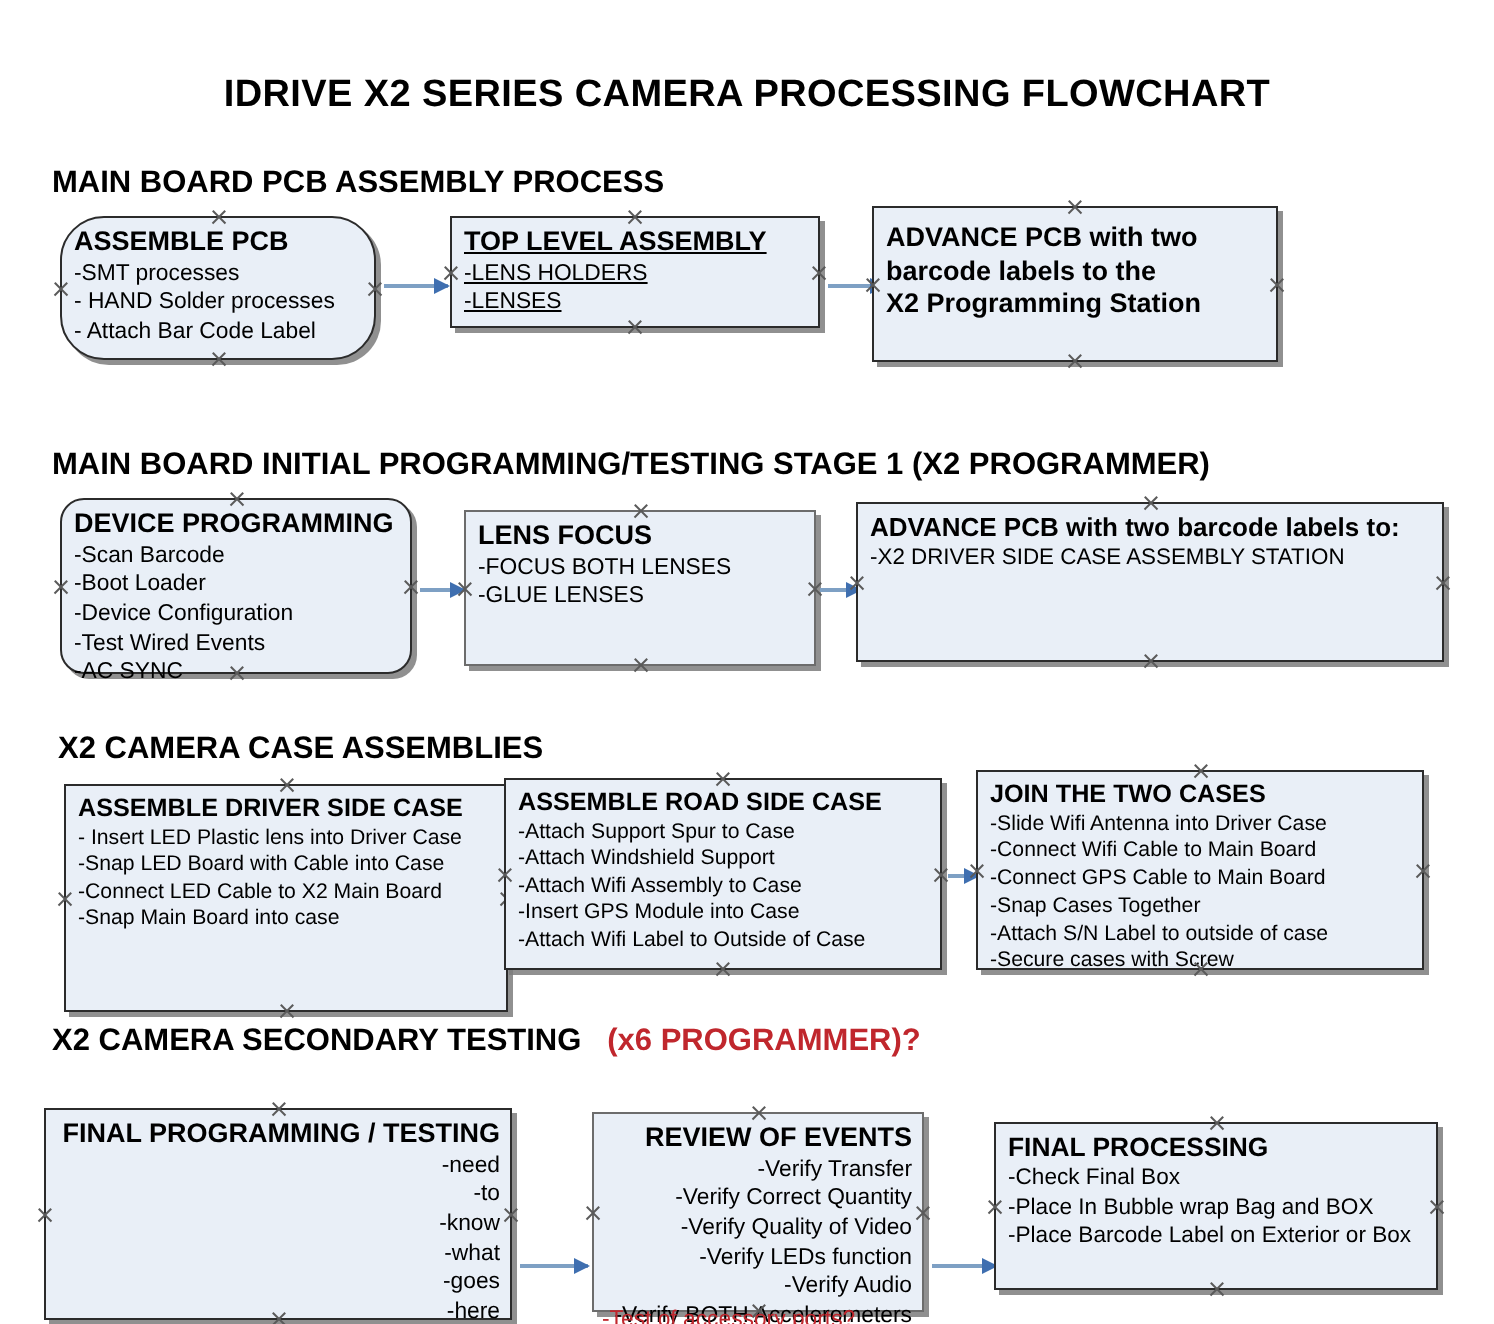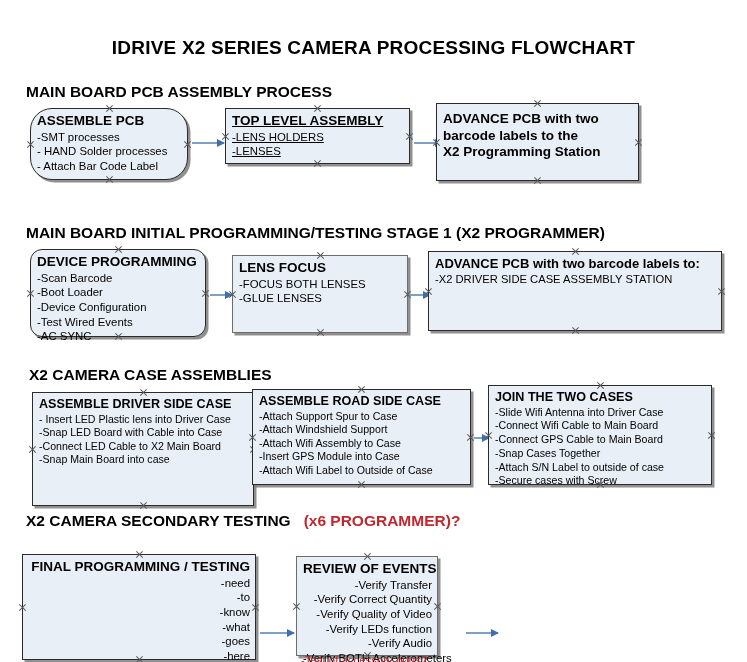--- a/index.html
+++ b/index.html
@@ -208,32 +208,42 @@
     <div class="bl">-goes</div>
     <div class="bl">-here</div>
     <span class="hdl h-t"></span>
     <span class="hdl h-b"></span>
     <span class="hdl h-l"></span>
     <span class="hdl h-r"></span>
   </div>
 
   <div class="arrow" style="left:260px;top:609px;width:34px;"></div>
 
-  <div class="box red gray-border" style="left:296px;top:533px;width:142px;height:100px;">
+  <div class="box red gray-border" style="left:296px;top:533px;width:166px;height:100px;">
     <div class="bt">REVIEW OF EVENTS</div>
     <div class="bl">-Verify Transfer</div>
     <div class="bl">-Verify Correct Quantity</div>
     <div class="bl">-Verify Quality of Video</div>
     <div class="bl">-Verify LEDs function</div>
     <div class="bl">-Verify Audio</div>
     <div class="bl">-Verify BOTH Accelerometers</div>
     <span class="hdl h-t"></span>
     <span class="hdl h-b"></span>
     <span class="hdl h-l"></span>
     <span class="hdl h-r"></span>
   </div>
 
   <div class="overflow-line" style="left:301px;top:631px;">-Test of accessory ports?</div>
 
   <div class="arrow" style="left:466px;top:609px;width:32px;"></div>
 
+  <div class="box small" style="left:497px;top:538px;width:222px;height:84px;">
+    <div class="bt" style="font-size:13.2px;">FINAL PROCESSING</div>
+    <div class="bl" style="font-size:11.3px;"> -Check Final Box</div>
+    <div class="bl" style="font-size:11.3px;">-Place In Bubble wrap Bag and BOX</div>
+    <div class="bl" style="font-size:11.3px;">-Place Barcode Label on Exterior or Box</div>
+    <span class="hdl h-t"></span>
+    <span class="hdl h-b"></span>
+    <span class="hdl h-l"></span>
+    <span class="hdl h-r"></span>
+  </div>
 
 </div>
 
 </body></html>

